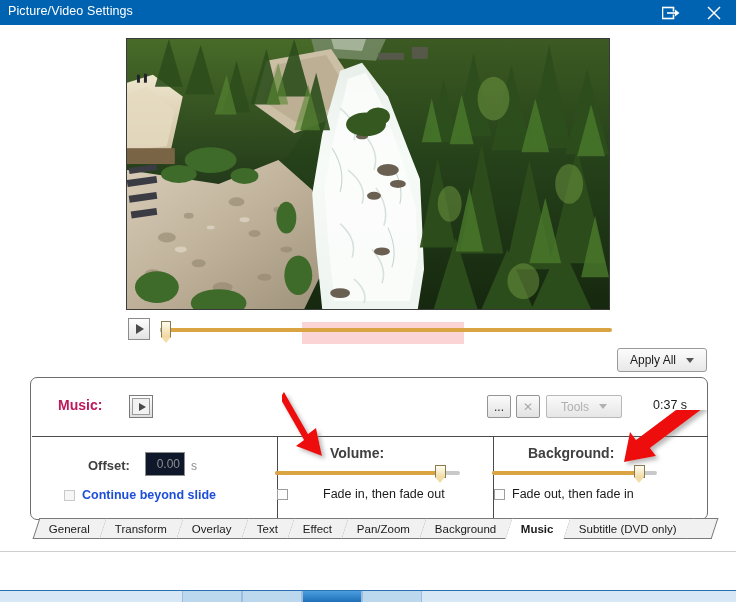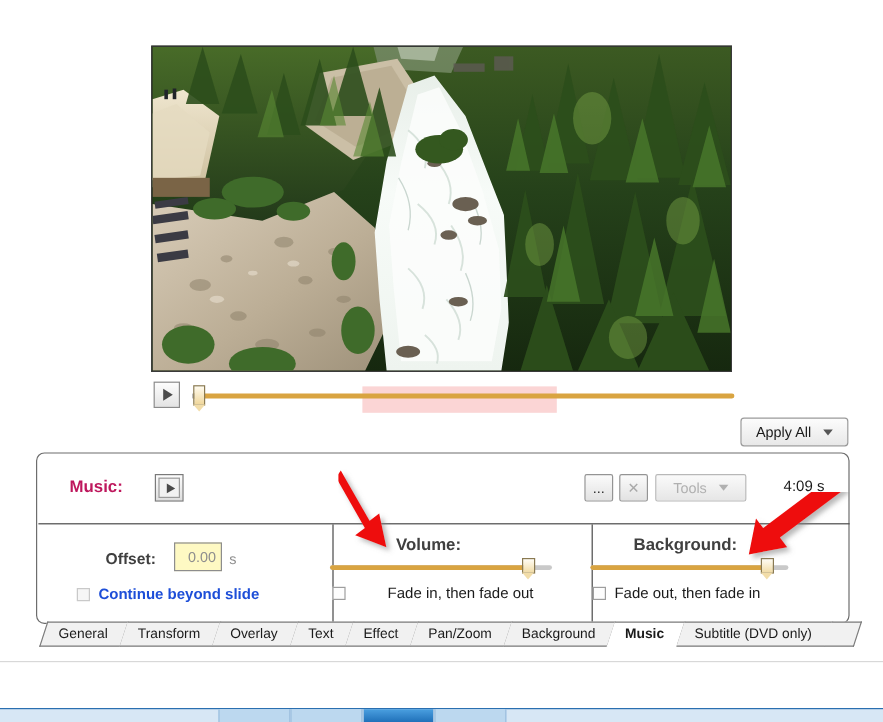--- a/index.html
+++ b/index.html
@@ -207,21 +207,21 @@
   }
 
   
   .offset-label {
     position: absolute; left: 88px; top: 458px;
     font-size: 13px; font-weight: bold; color: #3f3f3f;
   }
   .offset-field {
     position: absolute; left: 145px; top: 452px;
     width: 40px; height: 24px;
-    background: #fef9c3;
+    background: #0f172a;
     border: 1px solid #8d8d8d;
     box-sizing: border-box;
     font-size: 12px; color: #8e8e8e;
     text-align: right;
     padding: 4px 4px 0 0;
   }
   .offset-unit {
     position: absolute; left: 191px; top: 459px;
     font-size: 12px; color: #8c8c8c;
   }
@@ -326,20 +326,37 @@
   .tb-chip-active { background: linear-gradient(#4a9fe0, #1f6fb8); }
 
   
   .arrow-svg { position: absolute; pointer-events: none; }
 </style>
 </head>
 <body>
 
 <div id="root">
 
+  <div class="titlebar">
+    <div class="titlebar-text">Picture/Video Settings</div>
+    <div class="tb-btn tb-restore">
+      <svg width="18" height="14" viewBox="0 0 18 14">
+        <rect x="0.5" y="1.5" width="11" height="11" fill="none" stroke="#ffffff" stroke-width="1.6"></rect>
+        <rect x="5" y="5.5" width="11" height="3" fill="#0063b1"></rect>
+        <line x1="5" y1="7" x2="15" y2="7" stroke="#ffffff" stroke-width="1.6"></line>
+        <polygon points="13,3.6 17.5,7 13,10.4" fill="#ffffff"></polygon>
+      </svg>
+    </div>
+    <div class="tb-btn tb-close">
+      <svg width="16" height="16" viewBox="0 0 16 16">
+        <line x1="2" y1="2" x2="14" y2="14" stroke="#ffffff" stroke-width="1.4"></line>
+        <line x1="14" y1="2" x2="2" y2="14" stroke="#ffffff" stroke-width="1.4"></line>
+      </svg>
+    </div>
+  </div>
 
   <div class="preview-wrap">
     <svg class="preview-svg" viewBox="0 0 484 272" preserveAspectRatio="none">
       <defs>
         <linearGradient id="gForestR" x1="0" y1="0" x2="0" y2="1">
           <stop offset="0%" stop-color="#3c5a22"></stop>
           <stop offset="45%" stop-color="#25411a"></stop>
           <stop offset="100%" stop-color="#16280f"></stop>
         </linearGradient>
         <linearGradient id="gForestL" x1="0" y1="0" x2="0" y2="1">
@@ -532,21 +549,21 @@
 
 
   <div class="btn-sq btn-ellipsis">...</div>
   <div class="btn-sq btn-x">✕</div>
 
   <div class="tools-btn">
     <span>Tools</span>
     <span class="caret-dn-gray"></span>
   </div>
 
-  <div class="duration">4:09 s</div>
+  <div class="duration">0:37 s</div>
 
   <div class="offset-label">Offset:</div>
   <div class="offset-field">0.00</div>
   <div class="offset-unit">s</div>
   <div class="chk chk-disabled" style="left:64px; top:490px;"></div>
   <div class="chk-lbl chk-lbl-disabled" style="left:82px; top:488px;">Continue beyond slide</div>
 
   <div class="hdr-bold" style="left:330px; top:445px;">Volume:</div>
   <div class="slider" style="left:275px; top:465px; width:185px;">
     <div class="slider-track-gray" style="width:185px;"></div>

